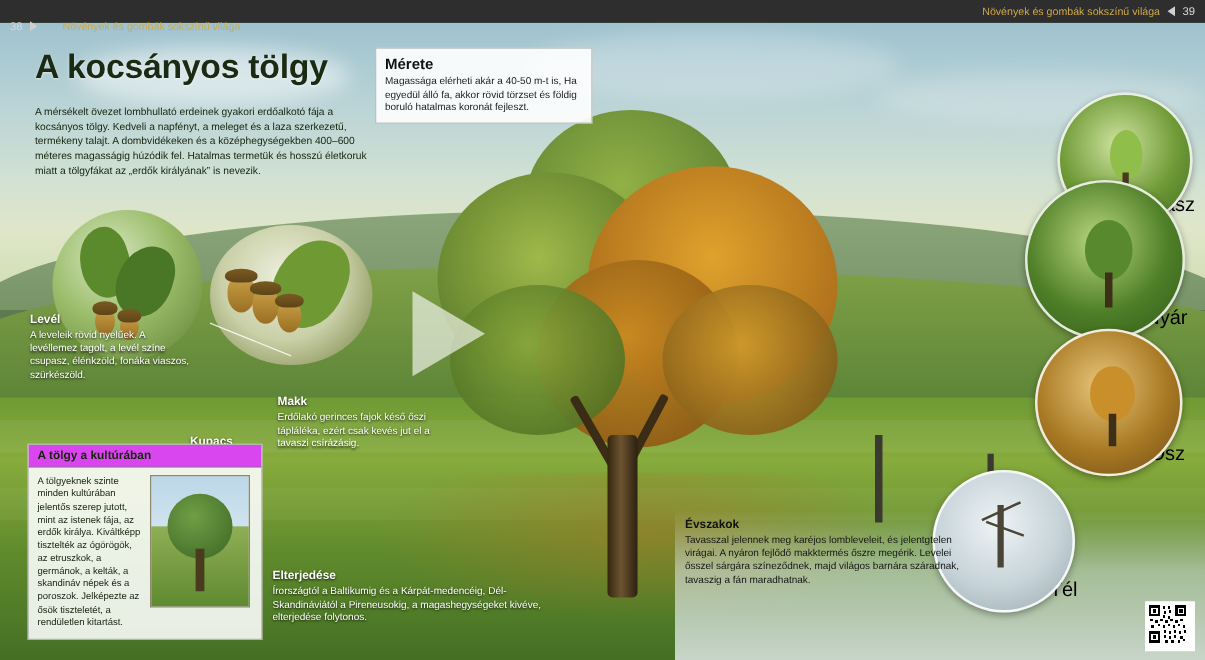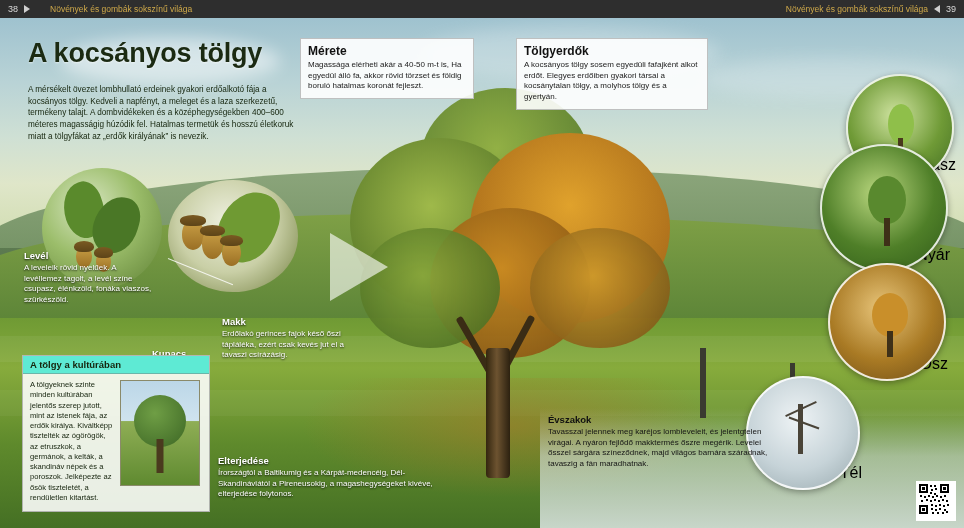--- a/index.html
+++ b/index.html
@@ -6,21 +6,21 @@
   body{
     width:964px;height:528px;overflow:hidden;
     font-family:"Liberation Sans", sans-serif;
     background:#0a0a0a;
     position:relative;
   }
   .page{position:absolute;inset:0;width:964px;height:528px;overflow:hidden;background:#1d2a17;}
 
   
   .topbar{position:absolute;top:0;left:0;width:964px;height:18px;background:#2e2e2e;z-index:40;}
-  .topbar-left{position:absolute;left:0;top:0;height:18px;display:flex;align-items:center;gap:6px;padding-left:8px;}
+  .topbar-left{position:absolute;left:0;top:12px;height:18px;display:flex;align-items:center;gap:6px;padding-left:8px;}
   .topbar-right{position:absolute;right:0;top:0;height:18px;display:flex;align-items:center;gap:6px;padding-right:8px;}
   .pgnum{color:#d8d8d8;font-size:9px;}
   .pgtitle{color:#cfa94a;font-size:8.5px;padding-left:14px;}
   .tri{width:0;height:0;border-top:4px solid transparent;border-bottom:4px solid transparent;}
   .tri-r{border-left:6px solid #cfcfcf;}
   .tri-l{border-right:6px solid #cfcfcf;}
 
   
   .bg{position:absolute;top:18px;left:0;width:964px;height:510px;overflow:hidden;}
   .sky{position:absolute;top:0;left:0;width:964px;height:230px;
@@ -69,21 +69,21 @@
   .dark p{color:#151515;text-shadow:none;}
 
   
   .title{position:absolute;left:28px;top:38px;font-size:27px;font-weight:bold;color:#1b2a12;
     text-shadow:0 1px 2px rgba(255,255,255,.55);z-index:30;letter-spacing:-.2px;}
   .lead{position:absolute;left:28px;top:84px;width:268px;font-size:8.2px;line-height:1.42;color:#14240c;z-index:30;}
 
   
   .culture{position:absolute;left:22px;top:355px;width:186px;background:rgba(255,255,255,.88);
     border:1px solid rgba(120,120,120,.5);z-index:30;}
-  .culture-h{background:#5eead4;border-bottom:1px solid rgba(120,120,120,.45);padding:3px 7px;
+  .culture-h{background:#d946ef;border-bottom:1px solid rgba(120,120,120,.45);padding:3px 7px;
     font-size:9.5px;font-weight:bold;color:#16240d;}
   .culture-b{display:flex;padding:6px 7px 8px 7px;gap:6px;}
   .culture-b p{margin:0;font-size:7.6px;line-height:1.35;color:#15230d;width:84px;}
   .culture-img{width:78px;height:104px;border:1px solid #8a8a6a;
     background:linear-gradient(180deg,#bcd7e8 0%,#cfe3ee 38%,#8fae55 39%,#5f8a30 100%);position:relative;overflow:hidden;}
   .culture-img .t{position:absolute;left:50%;top:14px;transform:translateX(-50%);width:52px;height:52px;border-radius:50%;
     background:radial-gradient(circle at 40% 35%,#6f9e45,#3c6624);}
   .culture-img .tr{position:absolute;left:50%;top:58px;transform:translateX(-50%);width:7px;height:34px;background:#4a3a1e;}
 
   
@@ -208,24 +208,20 @@
   </div>
 
   <div class="title">A kocsányos tölgy</div>
   <div class="lead">A mérsékelt övezet lombhullató erdeinek gyakori erdőalkotó fája a kocsányos tölgy. Kedveli a napfényt, a meleget és a laza szerkezetű, termékeny talajt. A dombvidékeken és a középhegységekben 400–600 méteres magasságig húzódik fel. Hatalmas termetük és hosszú életkoruk miatt a tölgyfákat az „erdők királyának” is nevezik.</div>
 
   <div class="box" style="left:300px;top:38px;width:158px;">
     <h4>Mérete</h4>
     <p>Magassága elérheti akár a 40-50 m-t is, Ha egyedül álló fa, akkor rövid törzset és földig boruló hatalmas koronát fejleszt.</p>
   </div>
 
-  <div class="box" style="left:516px;top:38px;width:176px;">
-    <h4>Tölgyerdők</h4>
-    <p>A kocsányos tölgy sosem egyedüli fafajként alkot erdőt. Elegyes erdőiben gyakori társai a kocsánytalan tölgy, a molyhos tölgy és a gyertyán.</p>
-  </div>
 
   <div class="plain" style="left:24px;top:250px;width:128px;">
     <h4>Levél</h4>
     <p>A leveleik rövid nyelűek. A levéllemez tagolt, a levél színe csupasz, élénkzöld, fonáka viaszos, szürkészöld.</p>
   </div>
 
   <div class="plain" style="left:152px;top:303px;width:60px;margin-top:45px;">
     <h4>Kupacs</h4>
   </div>
 

